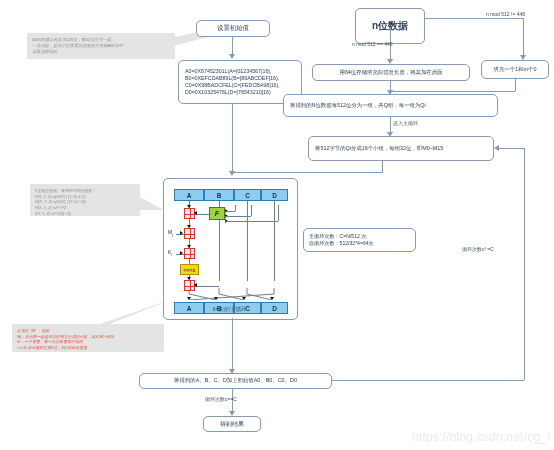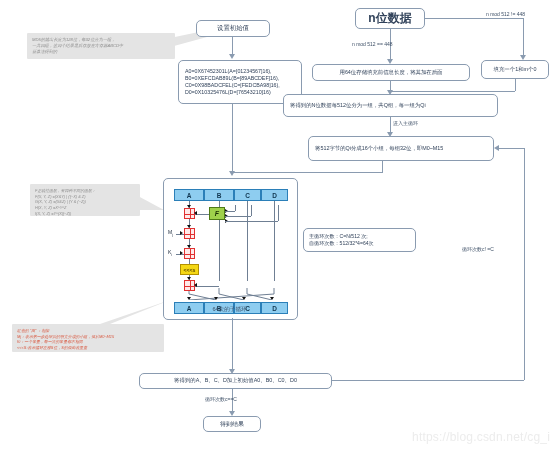--- a/index.html
+++ b/index.html
@@ -106,21 +106,21 @@
               padding-left:6px;">
     <span>A0=0X67452301L(A=[01234567]16),</span>
     <span>B0=0XEFCDAB89L(B=[89ABCDEF]16),</span>
     <span>C0=0X98BADCFEL(C=[FEDCBA98]16),</span>
     <span>D0=0X10325476L(D=[76543210]16)</span>
   </div>
 
   <div class="ln-v" style="left:232px;top:104px;height:68px;"></div>
   <div class="arrow-d" style="left:229px;top:171px;"></div>
 
-  <div class="box bold" id="n-data" style="left:355px;top:8px;width:70px;height:21px;font-size:12px;">n位数据</div>
+  <div class="box bold" id="n-data" style="left:355px;top:8px;width:70px;height:36px;font-size:10px;">n位数据</div>
 
   <div class="ln-h" style="left:425px;top:18px;width:98px;"></div>
   <div class="ln-v" style="left:523px;top:18px;height:38px;"></div>
   <div class="arrow-d" style="left:520px;top:55px;"></div>
   <div class="elabel" style="left:486px;top:11px;">n mod 512 != 448</div>
 
   <div class="ln-v" style="left:390px;top:28px;height:32px;"></div>
   <div class="arrow-d" style="left:387px;top:59px;"></div>
   <div class="elabel" style="left:352px;top:41px;">n mod 512 == 448</div>
 

